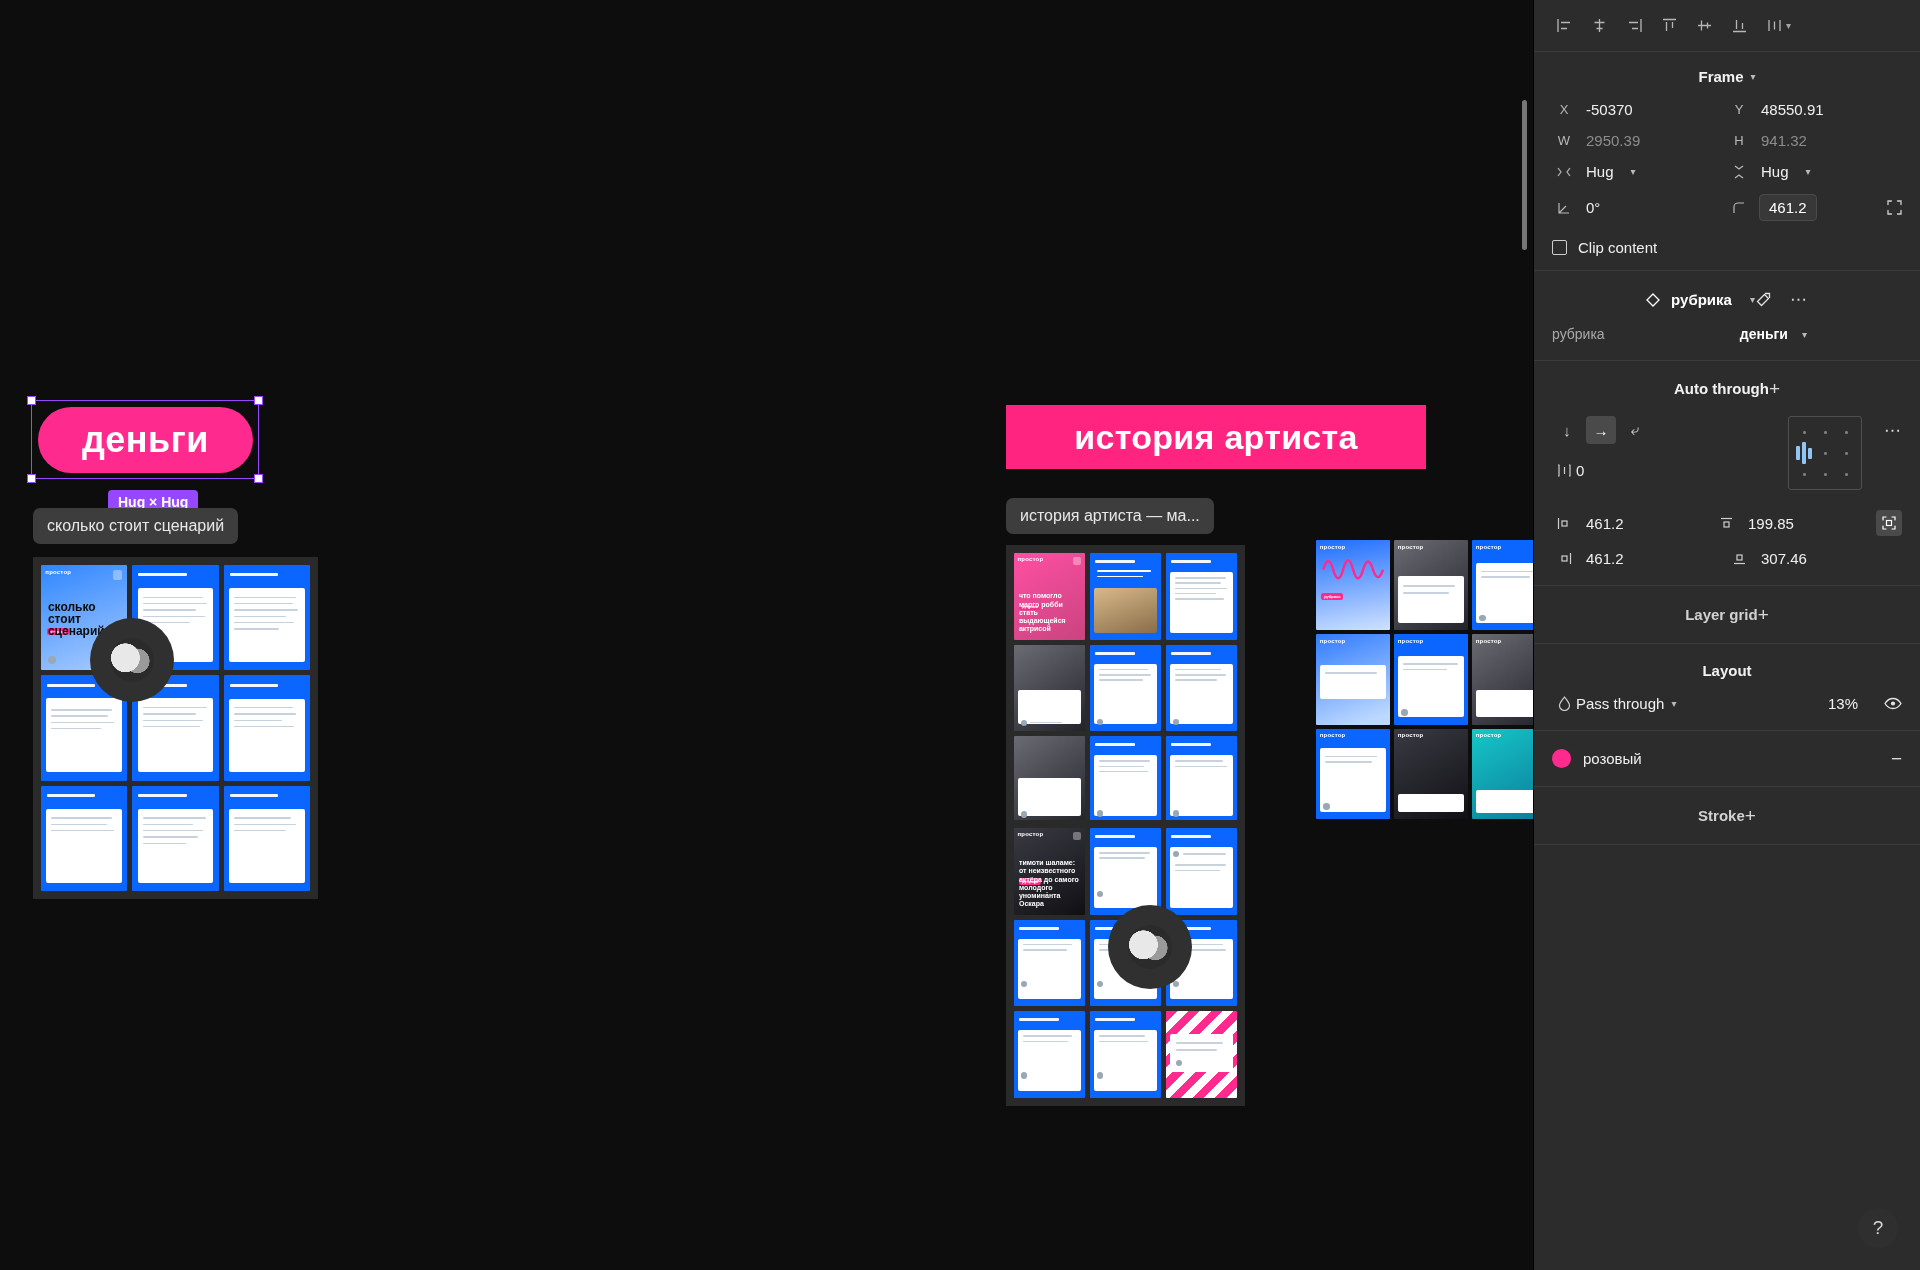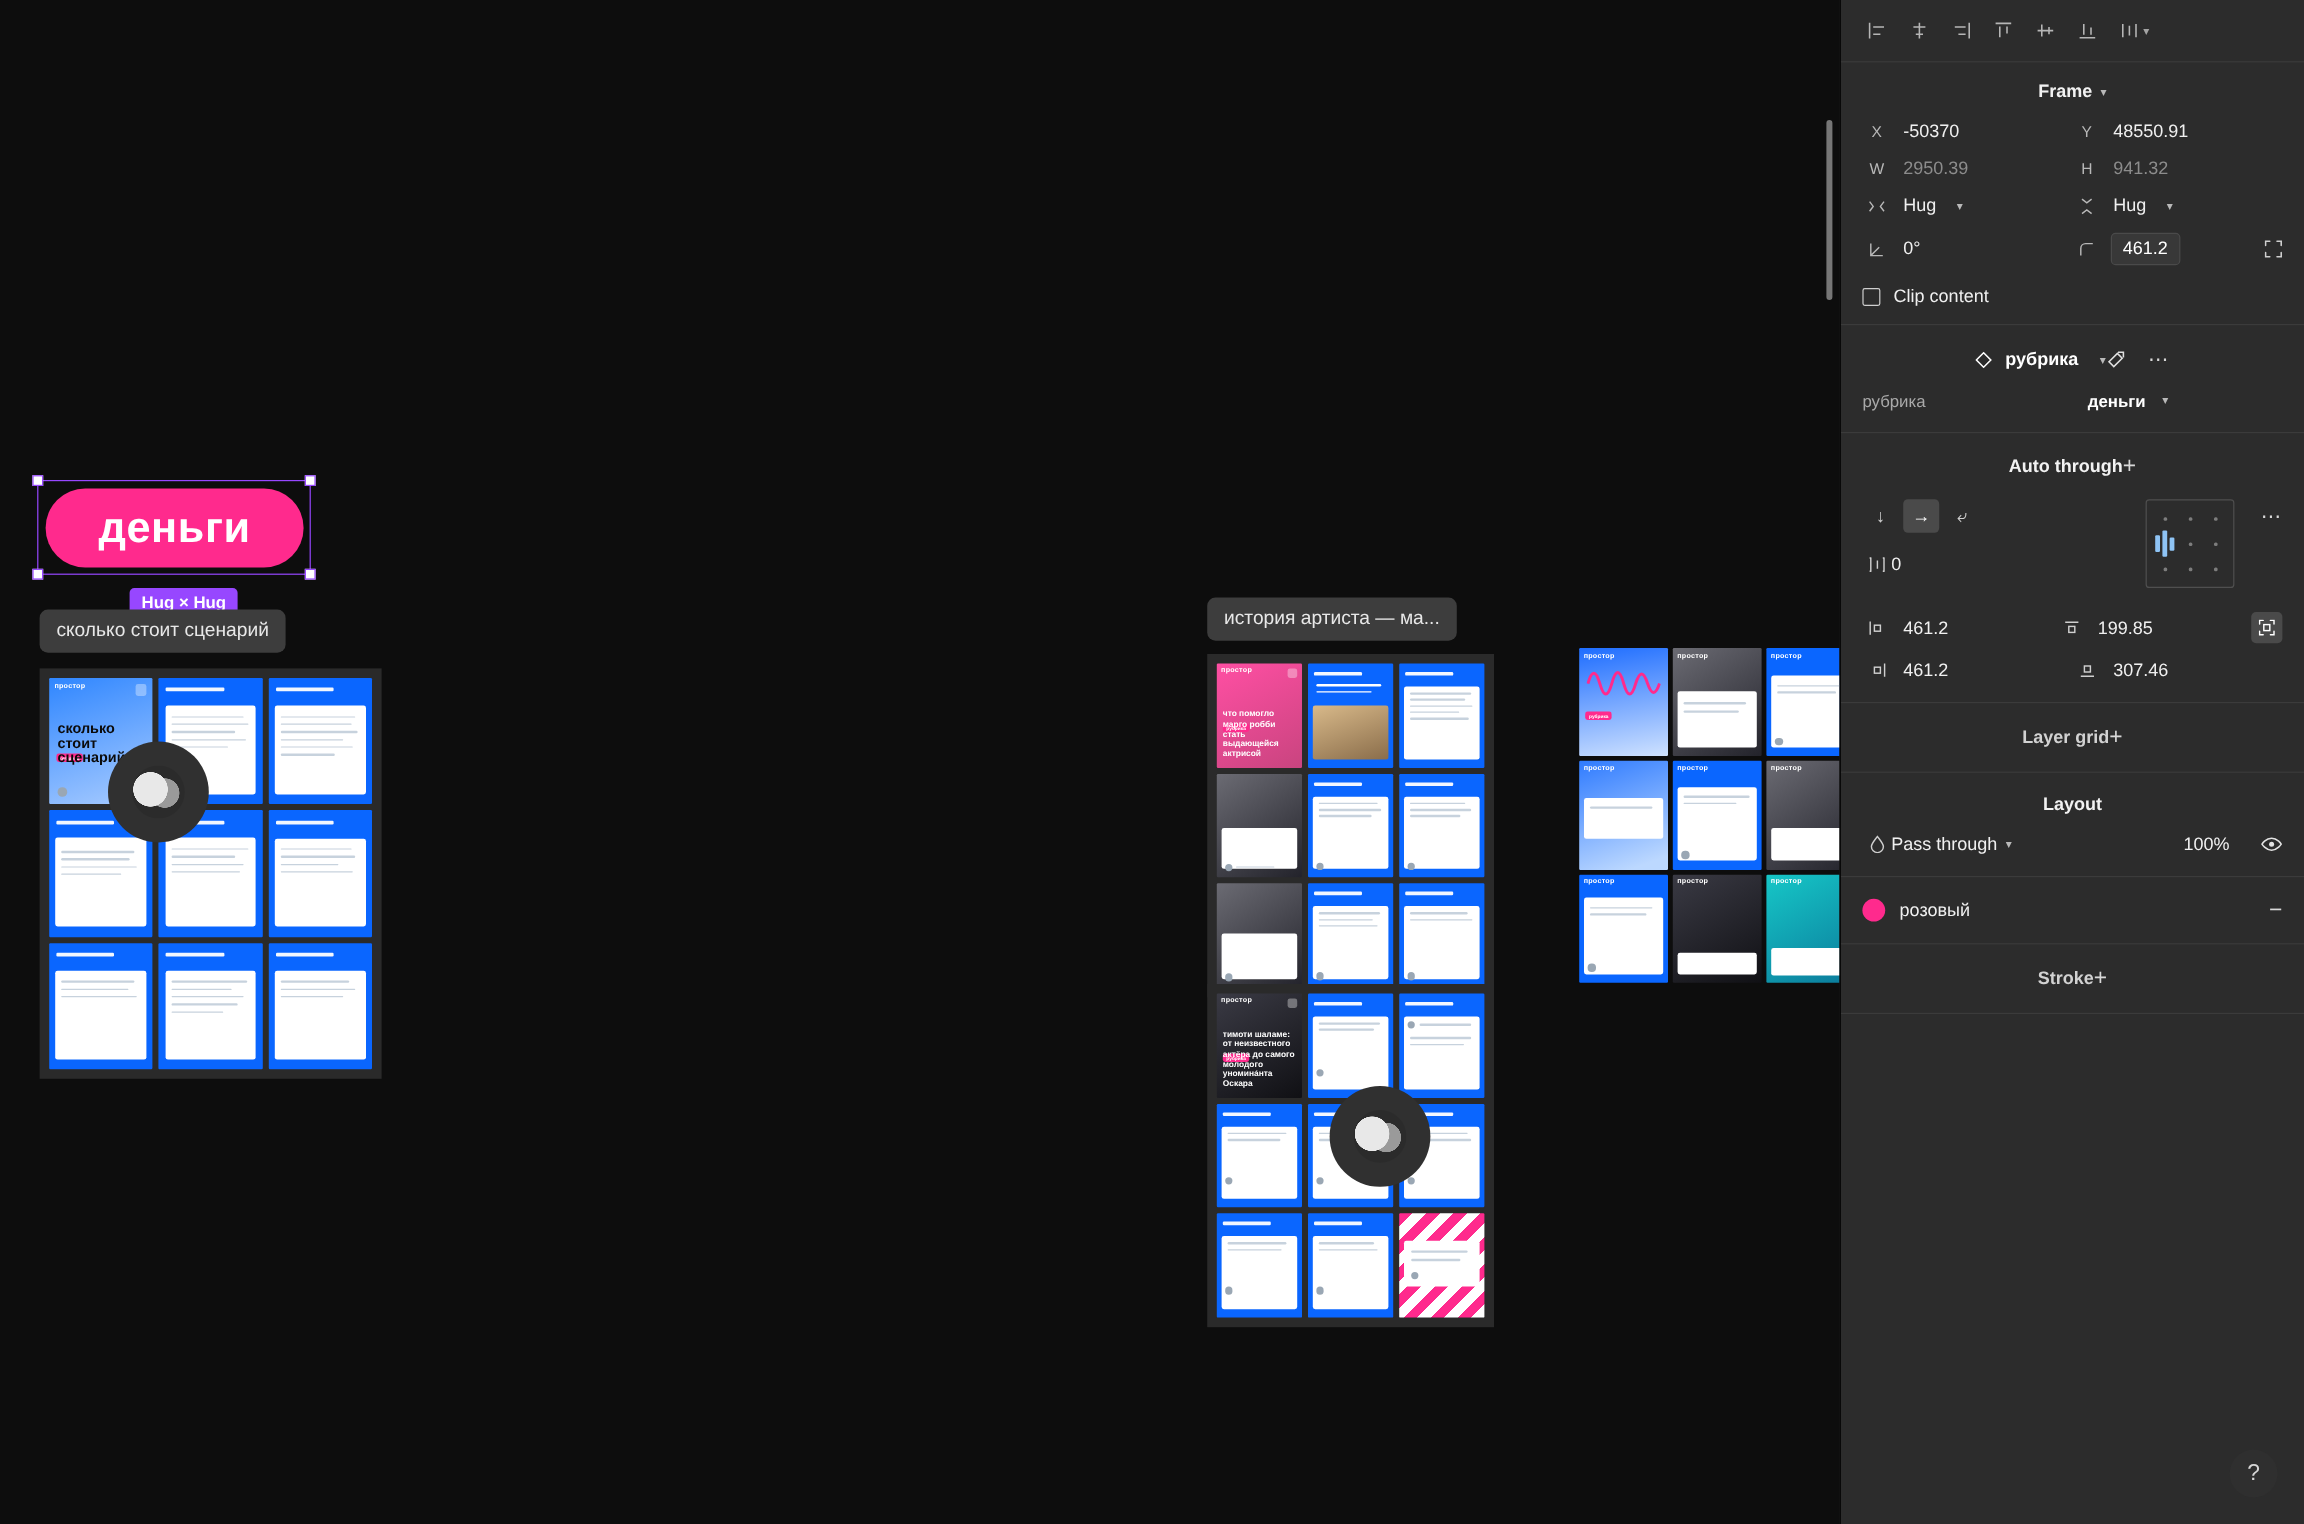--- a/index.html
+++ b/index.html
@@ -256,20 +256,21 @@
       </div>
     </div>
 
     <div class="hug-badge">Hug × Hug</div>
 
     <div class="name-pill pill-1">сколько стоит сценарий</div>
     <div class="name-pill pill-2">история артиста  —  ма...</div>
     <div class="small-label lbl-u1">униве...</div>
     <div class="small-label lbl-u2">униве...</div>
 
+    <div class="banner-pink">история артиста</div>
 
     <div class="group g1">
       <div class="card titlecard">
         <span class="brand">простор</span>
         <span class="corner-ico"></span>
         <span class="heroBadge">рубрика</span>
         <span class="bigtitle">сколько стоит сценарий</span>
         <span class="av" style="left:8%;bottom:6%"></span>
       </div>
       <div class="card">
@@ -786,21 +787,21 @@
         <span class="hdr">Layout</span>
       </div>
       <div class="row" style="margin-top:16px">
         <span class="lead">
           <svg width="13" height="15" viewBox="0 0 13 15" fill="none" stroke="#cfcfcf" stroke-width="1.2">
             <path d="M6.5 1C3.5 5 1.5 7.2 1.5 9.5a5 5 0 0010 0C11.5 7.2 9.5 5 6.5 1z"></path>
             </svg>
         </span>
         <span class="val">Pass through</span>
         <span class="chev">▾</span>
-        <span class="val" style="margin-left:auto;margin-right:26px">100%</span>
+        <span class="val" style="margin-left:auto;margin-right:26px">13%</span>
         <span class="eye">
           <svg width="18" height="13" viewBox="0 0 18 13" fill="none" stroke="#e2e2e2" stroke-width="1.3">
             <path d="M1 6.5S4 1.5 9 1.5s8 5 8 5-3 5-8 5-8-5-8-5z"></path>
               <circle cx="9" cy="6.5" r="2.1" fill="#e2e2e2" stroke="none"></circle>
             </svg>
         </span>
       </div>
     </div>
 
     <div class="sect" style="padding-top:18px;padding-bottom:18px">

